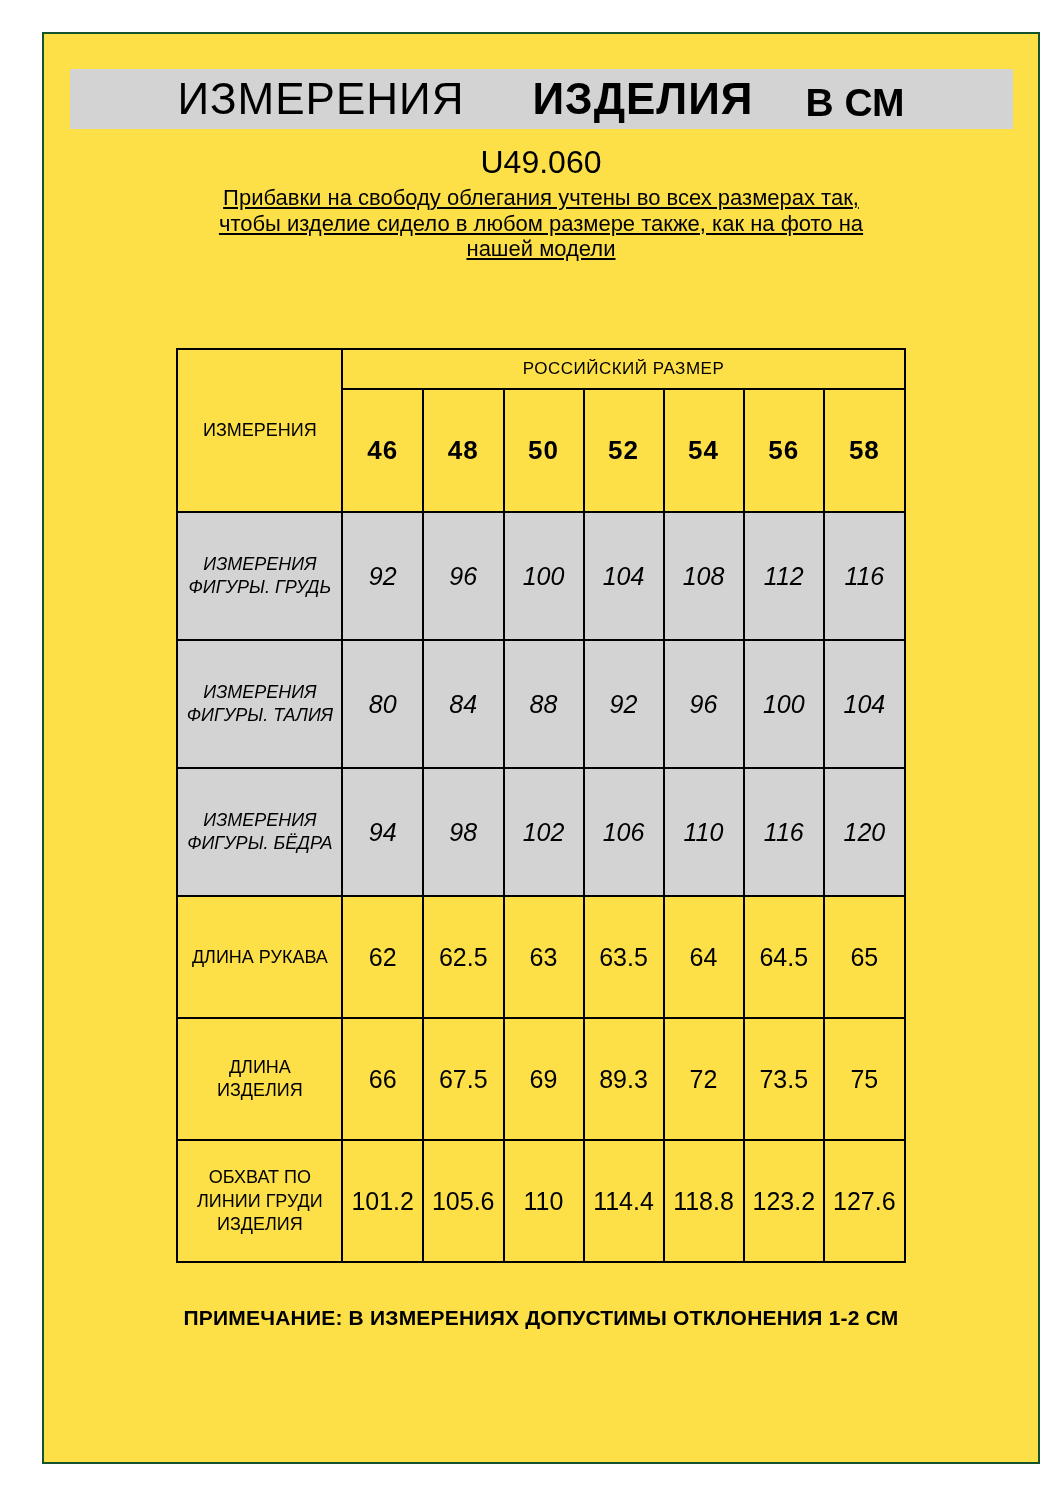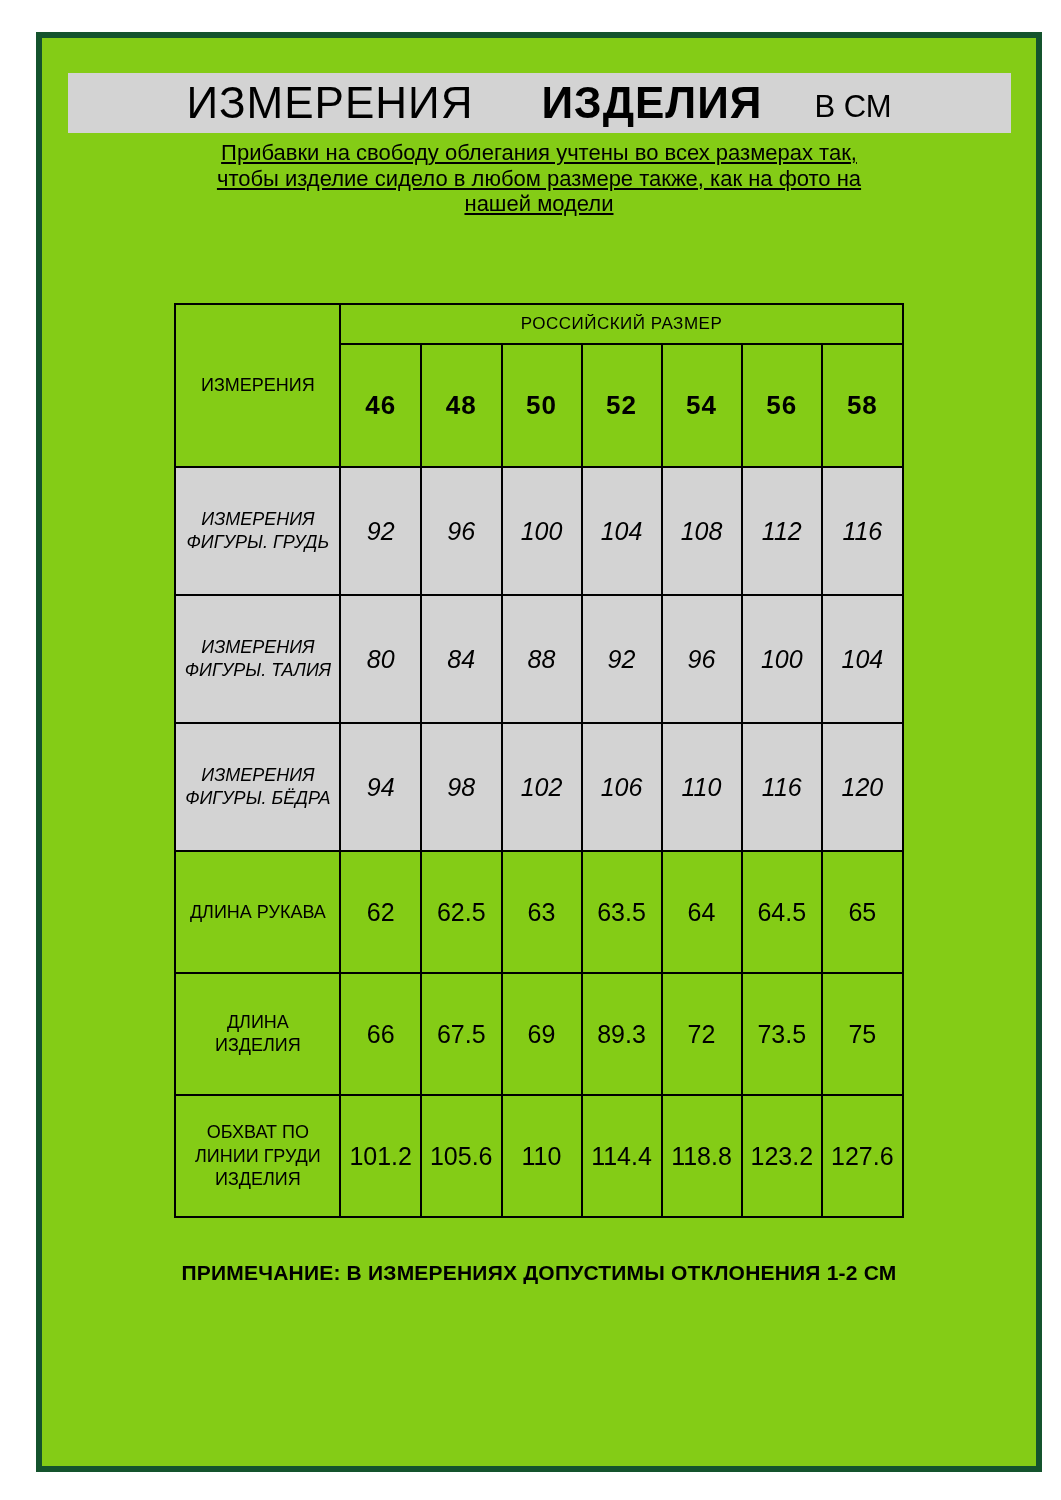--- a/index.html
+++ b/index.html
@@ -10,26 +10,26 @@
     color: #000000;
   }
   body {
     width: 1061px;
     height: 1500px;
     position: relative;
     overflow: hidden;
   }
   .page {
     position: absolute;
-    left: 36px;
+    left: 42px;
     top: 32px;
     width: 994px;
     height: 1428px;
-    border: 6px solid #14532d;
-    background: #84cc16;
+    border: 2px solid #14532d;
+    background: #fde047;
     box-sizing: content-box;
   }
   .title-bar {
     margin: 35px auto 0 auto;
     width: 943px;
     height: 60px;
     background: #d3d3d3;
     display: flex;
     align-items: center;
     justify-content: center;
@@ -39,22 +39,22 @@
     font-weight: normal;
     letter-spacing: 1px;
   }
   .title-bar .w2 {
     font-size: 44px;
     font-weight: bold;
     letter-spacing: 1px;
     margin: 0 52px 0 68px;
   }
   .title-bar .w3 {
-    font-size: 31px;
-    font-weight: normal;
+    font-size: 39px;
+    font-weight: bold;
     transform: translateY(4px);
   }
   .product-code {
     text-align: center;
     font-size: 32px;
     margin-top: 17px;
     line-height: 1.0;
   }
   .description {
     text-align: center;
@@ -109,20 +109,21 @@
 <body>
 
 <div class="page">
 
   <div class="title-bar">
     <span class="w1">ИЗМЕРЕНИЯ</span>
     <span class="w2">ИЗДЕЛИЯ</span>
     <span class="w3">В СМ</span>
   </div>
 
+  <div class="product-code">U49.060</div>
 
   <div class="description">Прибавки на свободу облегания учтены во всех размерах так,
 чтобы изделие сидело в любом размере также, как на фото на
 нашей модели</div>
 
   <table class="size-table">
     <colgroup>
       <col class="col-label">
       <col class="col-size">
         <col class="col-size">

